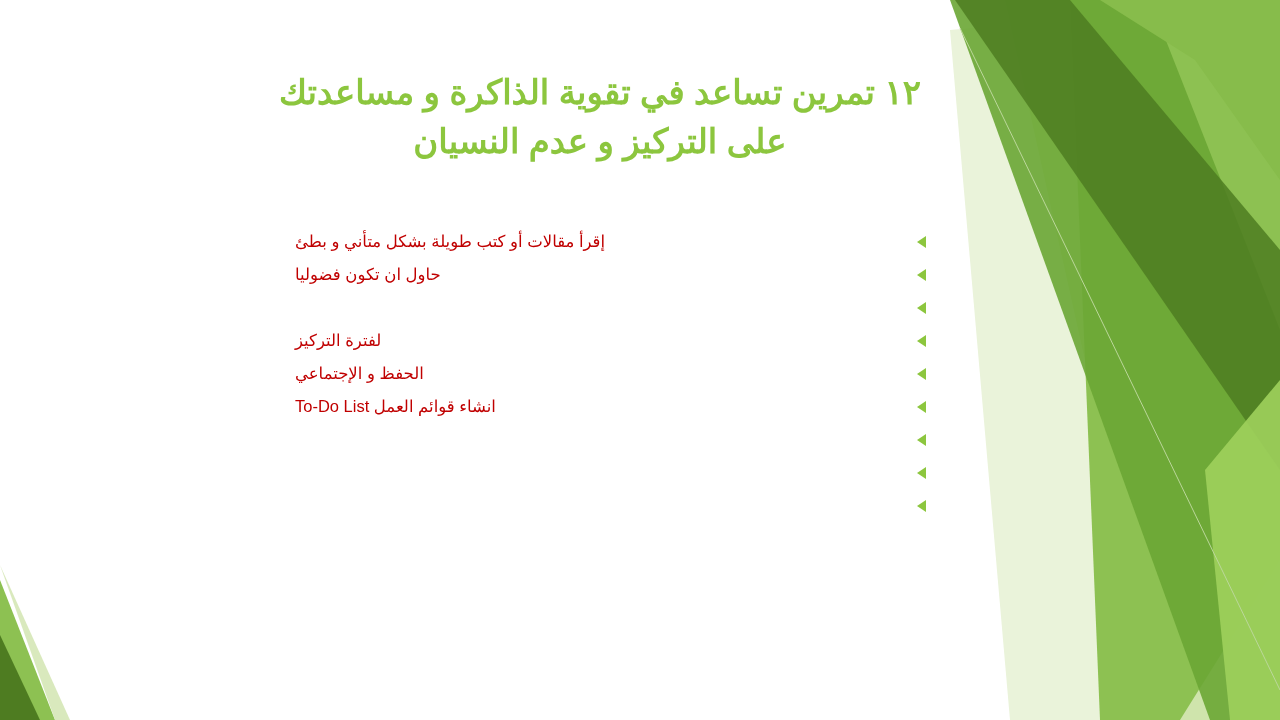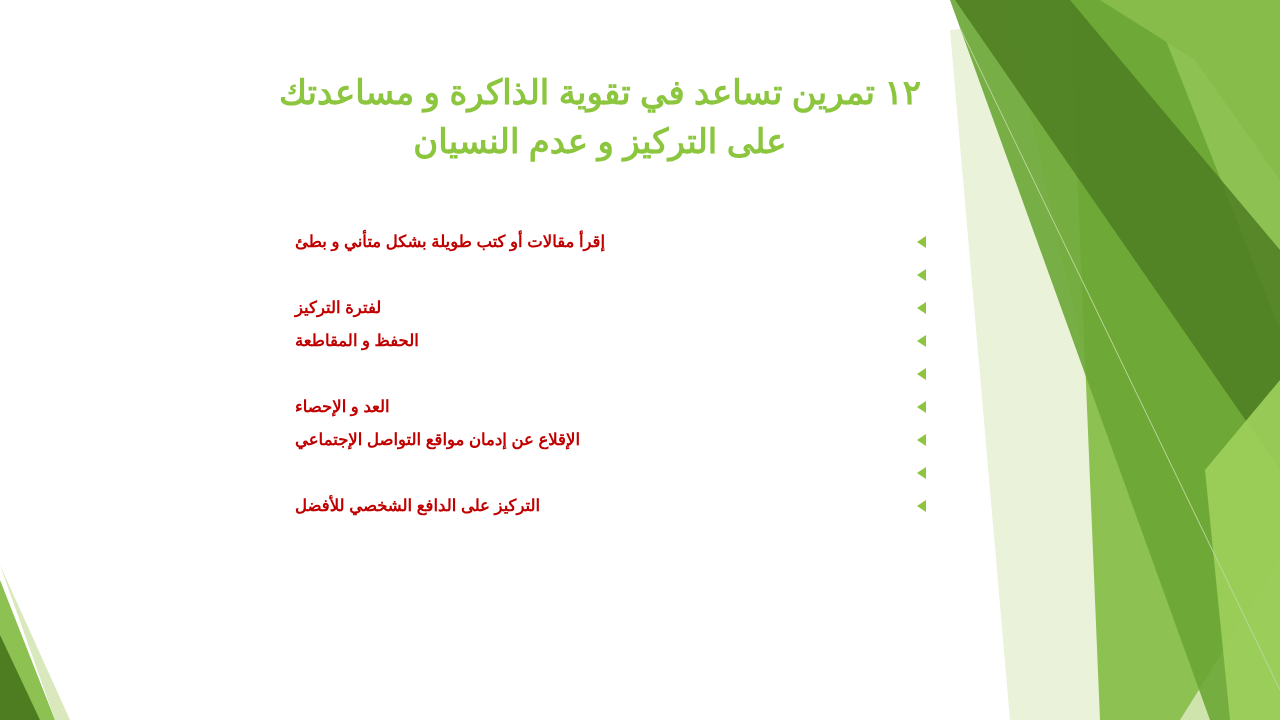--- a/index.html
+++ b/index.html
@@ -76,21 +76,21 @@
     display: flex;
     align-items: center;
     justify-content: center;
   }
   .bullet-marker svg { display: block; }
   .bullet-text {
     flex: 1 1 auto;
     text-align: left;
     color: #C00000;
     font-size: 16.5px;
-    font-weight: bold;
+    font-weight: normal;
     white-space: nowrap;
     direction: rtl;
     unicode-bidi: plaintext;
   }
 </style>
 </head>
 <body>
 
 <div class="slide">
 
@@ -121,20 +121,28 @@
 
     <div class="bullet-row">
       <span class="bullet-marker">
         <svg width="10" height="12" viewBox="0 0 10 12" xmlns="http://www.w3.org/2000/svg">
             <polygon points="9,0 9,12 0,6" fill="#8CC63E"></polygon>
           </svg>
       </span>
       <span class="bullet-text">إقرأ مقالات أو كتب طويلة بشكل متأني و بطئ</span>
     </div>
 
+    <div class="bullet-row">
+      <span class="bullet-marker">
+        <svg width="10" height="12" viewBox="0 0 10 12" xmlns="http://www.w3.org/2000/svg">
+            <polygon points="9,0 9,12 0,6" fill="#8CC63E"></polygon>
+          </svg>
+      </span>
+      <span class="bullet-text">حاول ان تكون فضوليا</span>
+    </div>
 
     <div class="bullet-row">
       <span class="bullet-marker">
         <svg width="10" height="12" viewBox="0 0 10 12" xmlns="http://www.w3.org/2000/svg">
             <polygon points="9,0 9,12 0,6" fill="#8CC63E"></polygon>
           </svg>
       </span>
     </div>
 
     <div class="bullet-row">
@@ -145,62 +153,53 @@
       </span>
       <span class="bullet-text">لفترة التركيز</span>
     </div>
 
     <div class="bullet-row">
       <span class="bullet-marker">
         <svg width="10" height="12" viewBox="0 0 10 12" xmlns="http://www.w3.org/2000/svg">
             <polygon points="9,0 9,12 0,6" fill="#8CC63E"></polygon>
           </svg>
       </span>
-      <span class="bullet-text">الحفظ و المقاطعة</span>
-    </div>
-
-
-    <div class="bullet-row">
-      <span class="bullet-marker">
-        <svg width="10" height="12" viewBox="0 0 10 12" xmlns="http://www.w3.org/2000/svg">
-            <polygon points="9,0 9,12 0,6" fill="#8CC63E"></polygon>
-          </svg>
-      </span>
-    </div>
-
-    <div class="bullet-row">
-      <span class="bullet-marker">
-        <svg width="10" height="12" viewBox="0 0 10 12" xmlns="http://www.w3.org/2000/svg">
-            <polygon points="9,0 9,12 0,6" fill="#8CC63E"></polygon>
-          </svg>
-      </span>
-      <span class="bullet-text">العد و الإحصاء</span>
-    </div>
-
-
-    <div class="bullet-row">
-      <span class="bullet-marker">
-        <svg width="10" height="12" viewBox="0 0 10 12" xmlns="http://www.w3.org/2000/svg">
-            <polygon points="9,0 9,12 0,6" fill="#8CC63E"></polygon>
-          </svg>
-      </span>
-      <span class="bullet-text">الإقلاع عن إدمان مواقع التواصل الإجتماعي</span>
-    </div>
-
-    <div class="bullet-row">
-      <span class="bullet-marker">
-        <svg width="10" height="12" viewBox="0 0 10 12" xmlns="http://www.w3.org/2000/svg">
-            <polygon points="9,0 9,12 0,6" fill="#8CC63E"></polygon>
-          </svg>
-      </span>
-    </div>
-
-    <div class="bullet-row">
-      <span class="bullet-marker">
-        <svg width="10" height="12" viewBox="0 0 10 12" xmlns="http://www.w3.org/2000/svg">
-            <polygon points="9,0 9,12 0,6" fill="#8CC63E"></polygon>
-          </svg>
-      </span>
-      <span class="bullet-text">التركيز على الدافع الشخصي للأفضل</span>
+      <span class="bullet-text">الحفظ و الإجتماعي</span>
+    </div>
+
+    <div class="bullet-row">
+      <span class="bullet-marker">
+        <svg width="10" height="12" viewBox="0 0 10 12" xmlns="http://www.w3.org/2000/svg">
+            <polygon points="9,0 9,12 0,6" fill="#8CC63E"></polygon>
+          </svg>
+      </span>
+      <span class="bullet-text">انشاء قوائم العمل To-Do List</span>
+    </div>
+
+    <div class="bullet-row">
+      <span class="bullet-marker">
+        <svg width="10" height="12" viewBox="0 0 10 12" xmlns="http://www.w3.org/2000/svg">
+            <polygon points="9,0 9,12 0,6" fill="#8CC63E"></polygon>
+          </svg>
+      </span>
+    </div>
+
+
+
+
+    <div class="bullet-row">
+      <span class="bullet-marker">
+        <svg width="10" height="12" viewBox="0 0 10 12" xmlns="http://www.w3.org/2000/svg">
+            <polygon points="9,0 9,12 0,6" fill="#8CC63E"></polygon>
+          </svg>
+      </span>
+    </div>
+
+    <div class="bullet-row">
+      <span class="bullet-marker">
+        <svg width="10" height="12" viewBox="0 0 10 12" xmlns="http://www.w3.org/2000/svg">
+            <polygon points="9,0 9,12 0,6" fill="#8CC63E"></polygon>
+          </svg>
+      </span>
     </div>
 
   </div>
 </div>
 
 </body></html>

